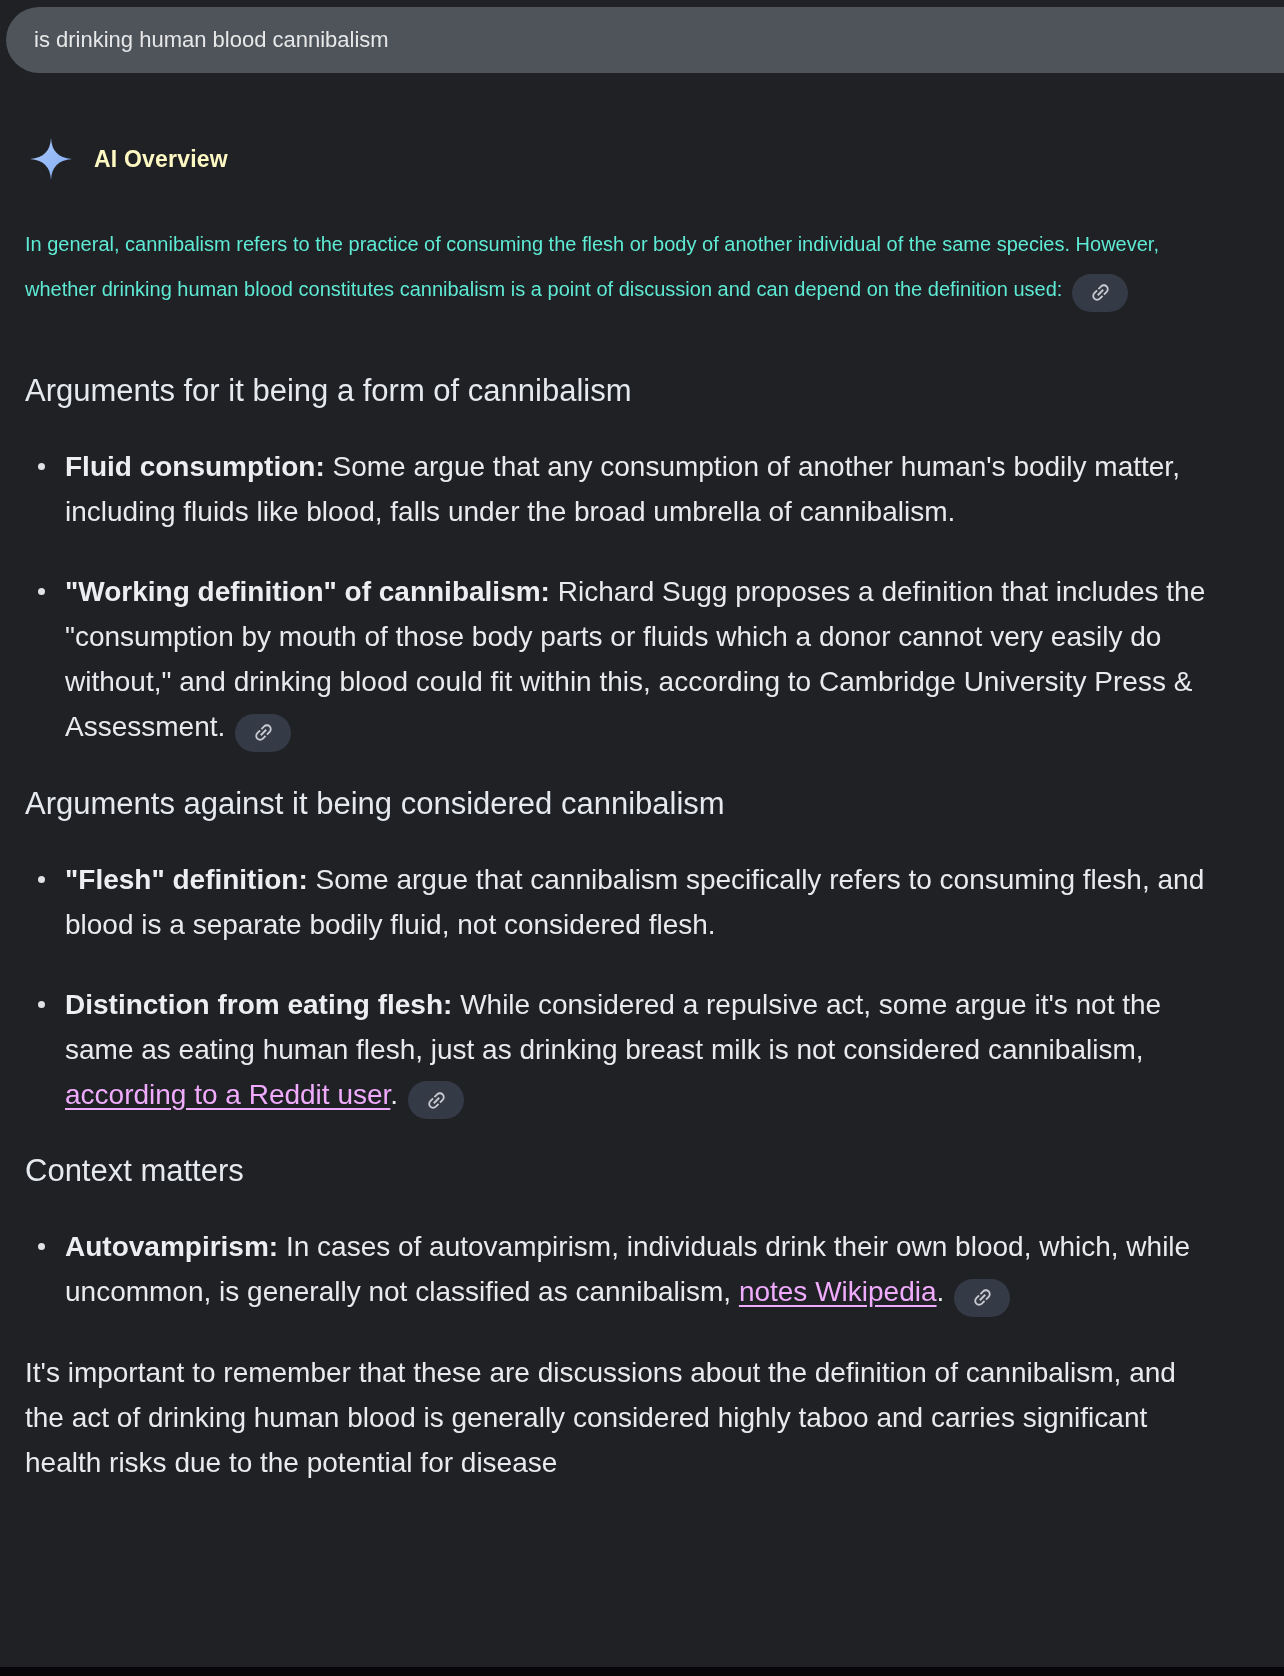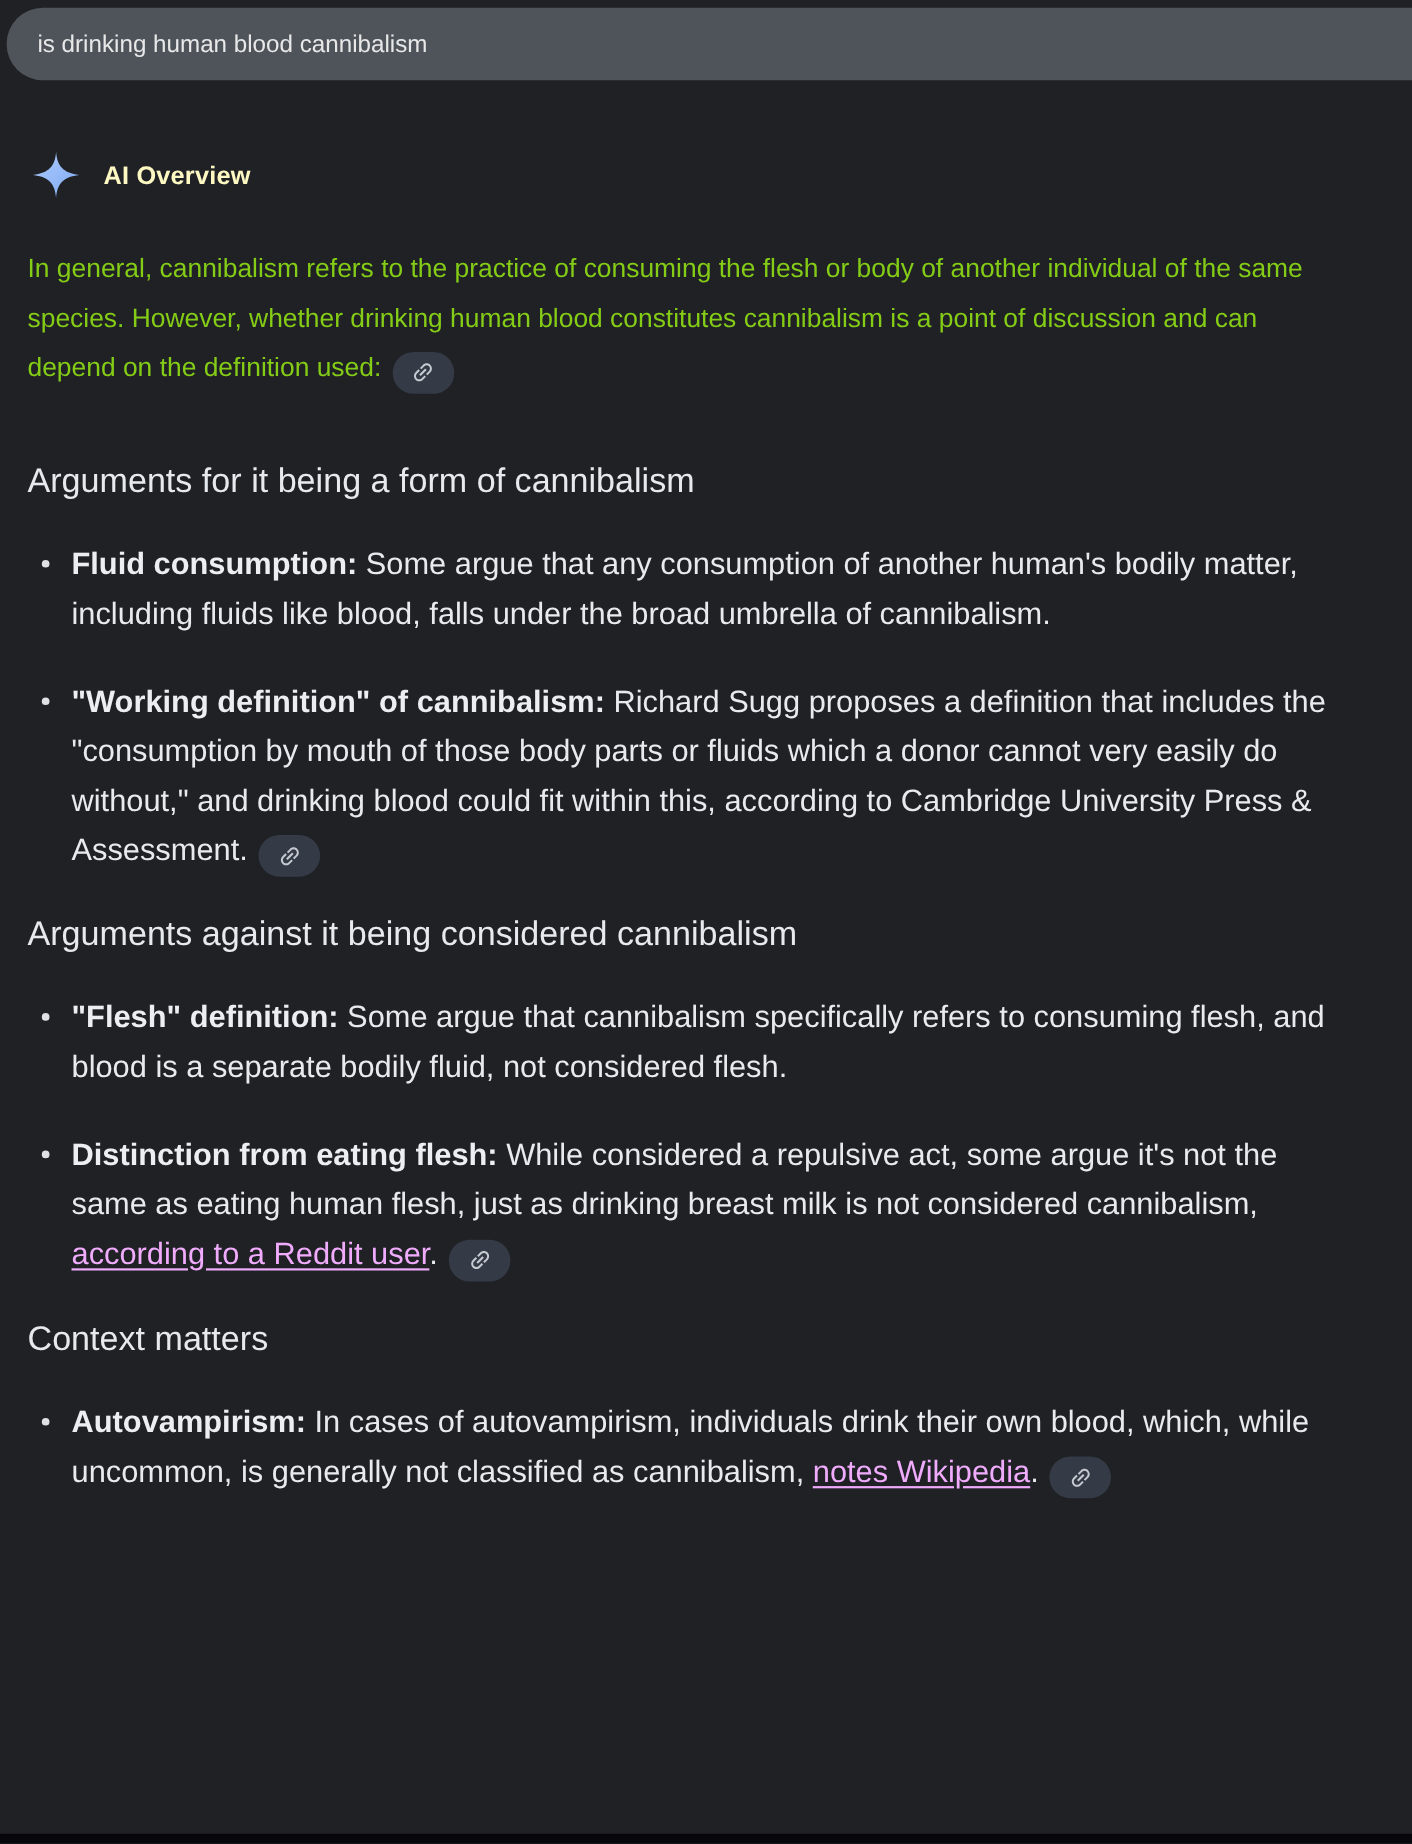--- a/index.html
+++ b/index.html
@@ -21,21 +21,21 @@
     font-size:22px;color:#e8e8e8;
     cursor:text;
   }
   .ai-header{
     margin:64px 0 0 30px;
     display:flex;align-items:center;gap:22px;height:44px;
   }
   .ai-sparkle{width:42px;height:42px;flex:0 0 auto;}
   .ai-title{font-size:23px;font-weight:700;color:#fef9c3;letter-spacing:.2px;}
   .content{padding-left:25px;}
-  .intro{margin:41px 0 0;font-size:24px;line-height:45px;max-width:1178px;color:#84cc16;}
+  .intro{margin:41px 0 0;font-size:20px;line-height:45px;max-width:1178px;color:#5eead4;}
   .section h2{
     margin:31px 0 0;
     font-size:31px;font-weight:400;line-height:42px;color:#e6e9ee;
   }
   .section:first-of-type h2{margin-top:58px;}
   .section ul{margin:32px 0 0;padding:0;list-style:none;}
   .section li{
     position:relative;padding-left:40px;margin-top:35px;
     font-size:28px;line-height:45px;max-width:1172px;color:#e9eaee;
   }
@@ -117,16 +117,17 @@
     <h2>Context matters</h2>
     <ul>
       <li><b>Autovampirism:</b><span> In cases of autovampirism, individuals drink their own blood, which, while uncommon, is generally not classified as cannibalism, </span><a class="cite">notes Wikipedia</a><span>.</span><button class="chip">
             <svg viewBox="0 0 24 24">
               <use href="#link-glyph"></use>
             </svg>
           </button></li>
     </ul>
   </div>
 
+  <p class="outro">It's important to remember that these are discussions about the definition of cannibalism, and the act of drinking human blood is generally considered highly taboo and carries significant health risks due to the potential for disease</p>
 
 </div>
 
 <div class="bottom-bar"></div>
 
 </body></html>

